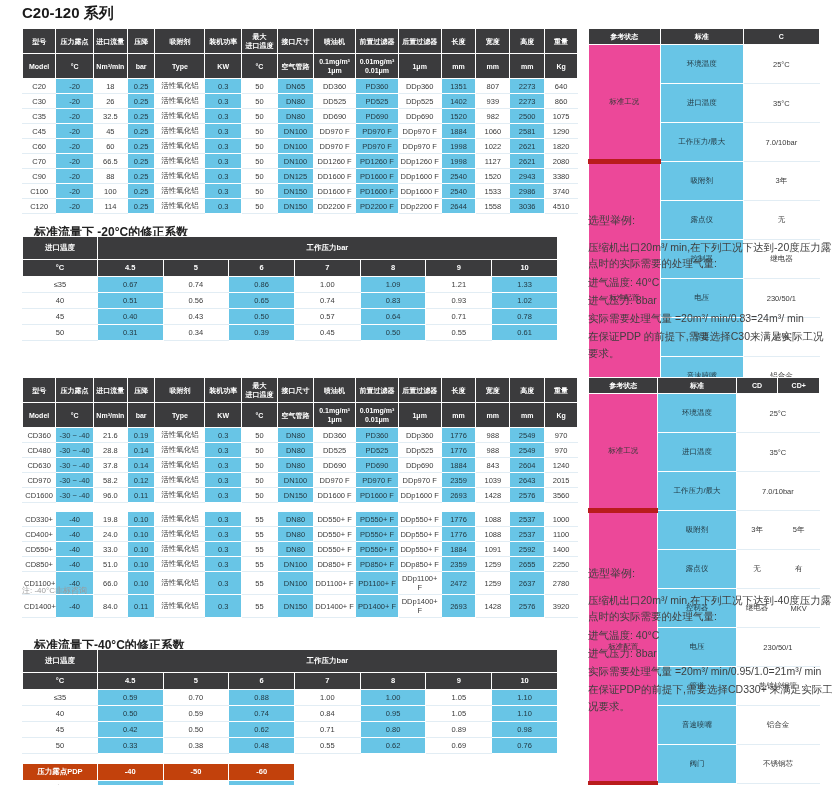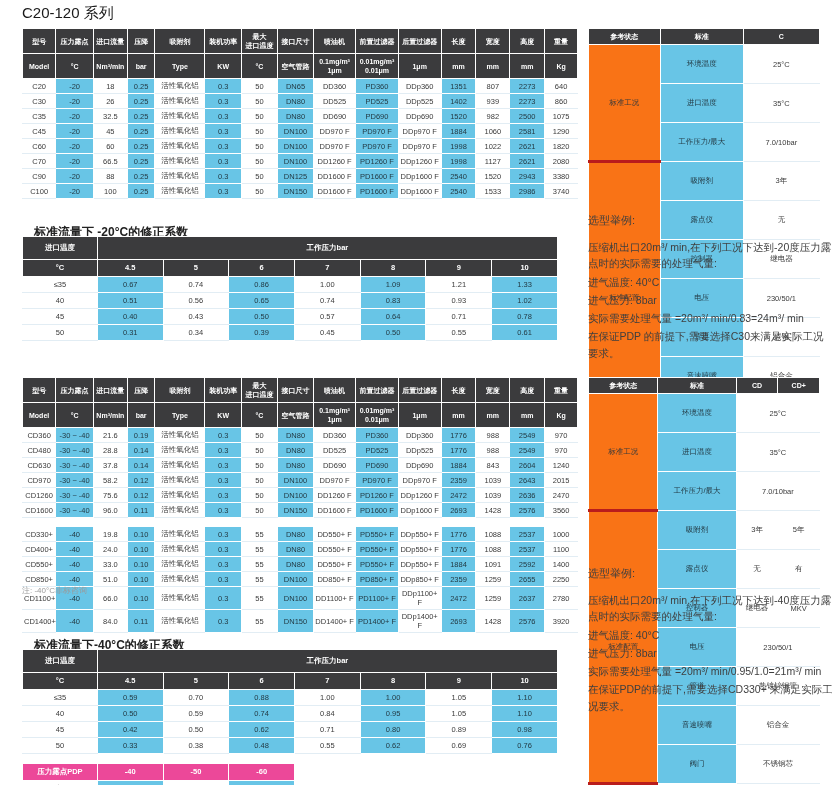--- a/index.html
+++ b/index.html
@@ -1,31 +1,31 @@
 <!DOCTYPE html>
 <html><head>
 <meta charset="utf-8">
 <style>
   html,body{margin:0;padding:0;background:#fff;}
   .page{position:relative;width:832px;height:785px;background:#fff;overflow:hidden;
         font-family:"Liberation Sans","DejaVu Sans",sans-serif;color:#3c3c3c;}
   .blk{position:absolute;}
-  h2.title{font-size:15px;font-weight:normal;color:#1a1a1a;margin:0;}
+  h2.title{font-size:15px;font-weight:bold;color:#1a1a1a;margin:0;}
   h3.subtitle{font-size:12px;font-weight:bold;color:#222;margin:12px;}
   
   .tblwrap table{border-collapse:collapse;width:100%;table-layout:fixed;}
   .tblwrap th{background:#3b3b3d;color:#fff;font-weight:bold;font-size:7px;line-height:1.3;
       text-align:center;vertical-align:middle;border:1px solid #fff;padding:3px 1px;white-space:pre-line;}
   .tblwrap td{font-size:7.5px;text-align:center;vertical-align:middle;background:#fff;color:#3a3a3a;
       border-left:1px solid #fff;border-right:1px solid #fff;border-bottom:1px solid #e2edf4;padding:2px 1px;}
   .tblwrap td.hl{background:#68c5e6;color:#233a44;border-bottom:1px solid #fff;}
-  .tblwrap td.dk{background:#ec4899;color:#fff;font-weight:bold;border:1px solid #fff;}
+  .tblwrap td.dk{background:#c2410c;color:#fff;font-weight:bold;border:1px solid #fff;}
   .tblwrap td.gap{border:none;background:#fff;height:9px;padding:0;}
   .tblwrap td.empty{border:none;background:transparent;}
-  .tblwrap td.grp{background:#f97316;border-bottom:3px solid #b91c1c;}
+  .tblwrap td.grp{background:#ec4899;border-bottom:5px solid #b91c1c;}
   .spec thead th{height:17px;}
   .ref td{padding:14px 2px;}
   .corr thead tr:first-child th{height:16px;font-size:7.5px;}
   .corr thead th{font-size:7.5px;}
   .corr td{padding:3px 1px;}
   
   .example .ex-title{font-size:11px;color:#3f3f3f;margin:0 4px 10px 0;font-weight:normal;}
   .example p{font-size:10.5px;line-height:1.55;margin:0 0 2px 0;color:#3f3f3f;}
   .note{font-size:8px;color:#9a9a9a;}
 </style>
@@ -223,20 +223,37 @@
             <td>50</td>
             <td class="hl">DN150</td>
             <td>DD1600 F</td>
             <td class="hl">PD1600 F</td>
             <td>DDp1600 F</td>
             <td class="hl">2540</td>
             <td>1533</td>
             <td class="hl">2986</td>
             <td>3740</td>
           </tr>
+          <tr>
+            <td>C120</td>
+            <td class="hl">-20</td>
+            <td>114</td>
+            <td class="hl">0.25</td>
+            <td>活性氧化铝</td>
+            <td class="hl">0.3</td>
+            <td>50</td>
+            <td class="hl">DN150</td>
+            <td>DD2200 F</td>
+            <td class="hl">PD2200 F</td>
+            <td>DDp2200 F</td>
+            <td class="hl">2644</td>
+            <td>1558</td>
+            <td class="hl">3036</td>
+            <td>4510</td>
+          </tr>
         </tbody>
       </table>
     </div>
 
   <div class="blk tblwrap ref" style="left:588px;top:28px;width:232px;">
       <table>
         <colgroup>
           <col style="width: 31%;">
           <col style="width: 36%;">
           <col style="width: 33%;">
@@ -499,37 +516,20 @@
             <td class="hl">DN100</td>
             <td>DD970 F</td>
             <td class="hl">PD970 F</td>
             <td>DDp970 F</td>
             <td class="hl">2359</td>
             <td>1039</td>
             <td class="hl">2643</td>
             <td>2015</td>
           </tr>
           <tr>
-            <td>CD1260</td>
-            <td class="hl">-30 ~ -40</td>
-            <td>75.6</td>
-            <td class="hl">0.12</td>
-            <td>活性氧化铝</td>
-            <td class="hl">0.3</td>
-            <td>50</td>
-            <td class="hl">DN100</td>
-            <td>DD1260 F</td>
-            <td class="hl">PD1260 F</td>
-            <td>DDp1260 F</td>
-            <td class="hl">2472</td>
-            <td>1039</td>
-            <td class="hl">2636</td>
-            <td>2470</td>
-          </tr>
-          <tr>
             <td>CD1600</td>
             <td class="hl">-30 ~ -40</td>
             <td>96.0</td>
             <td class="hl">0.11</td>
             <td>活性氧化铝</td>
             <td class="hl">0.3</td>
             <td>50</td>
             <td class="hl">DN150</td>
             <td>DD1600 F</td>
             <td class="hl">PD1600 F</td>

